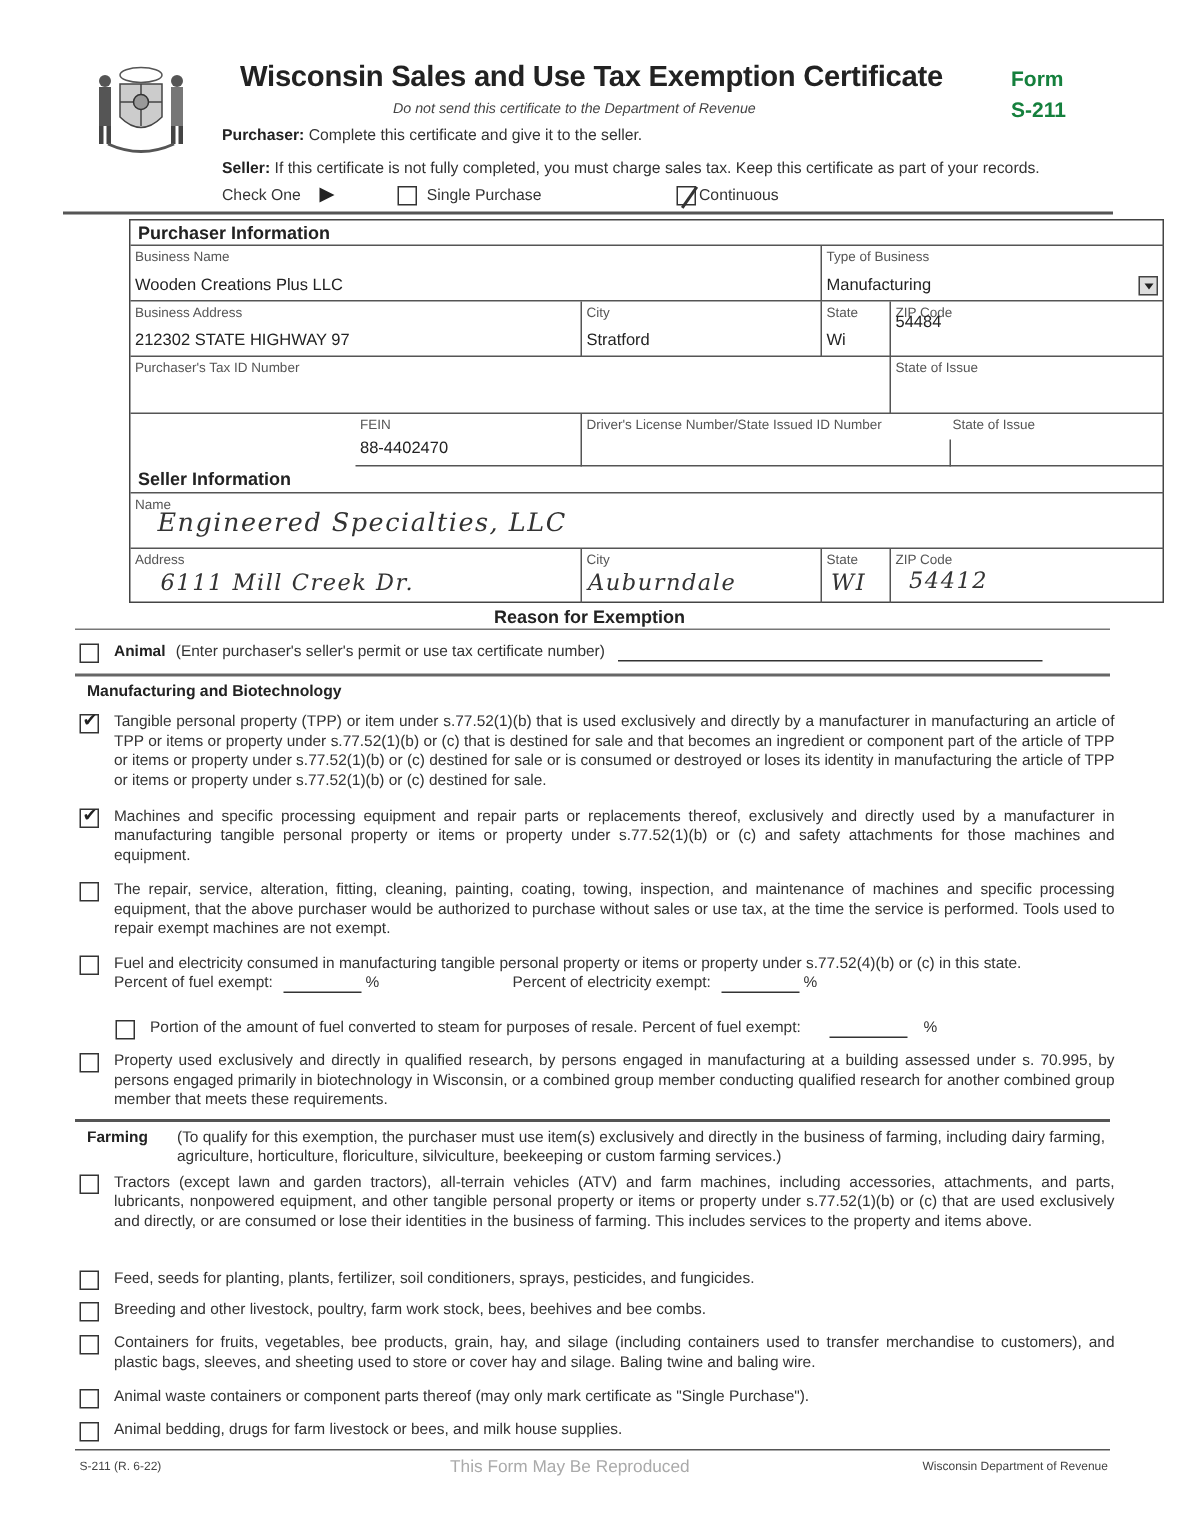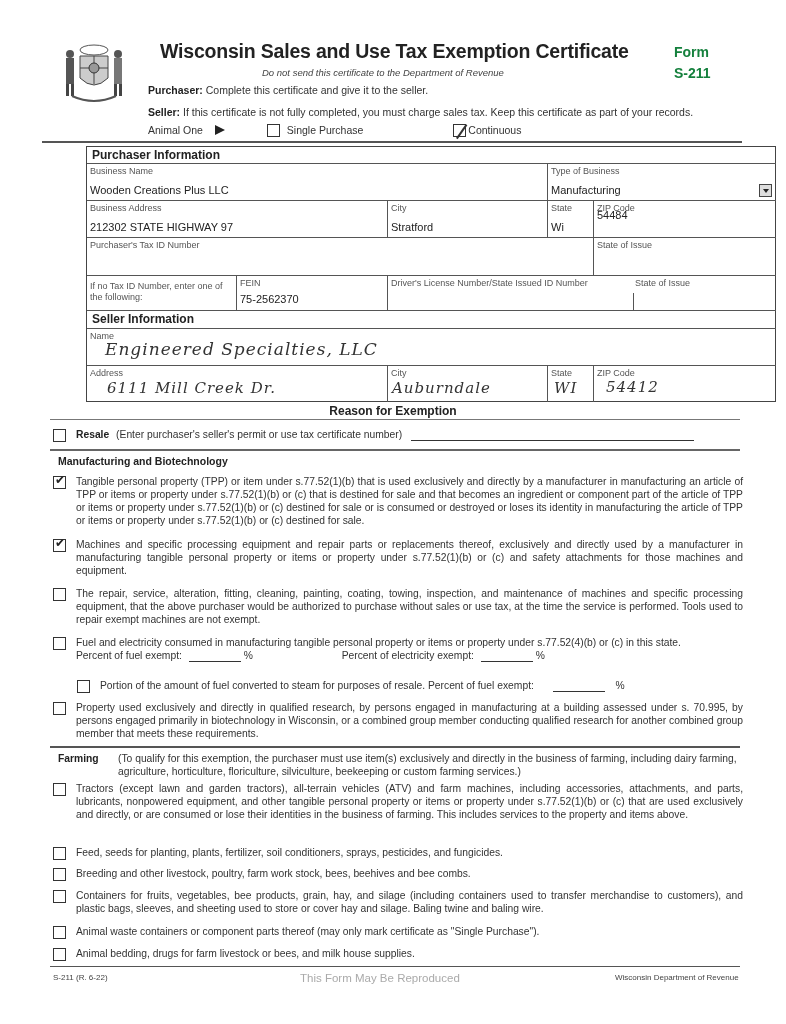--- a/index.html
+++ b/index.html
@@ -76,21 +76,21 @@
 <div class="abs purchaser-note note">
   <b>Purchaser:</b>
   <span>Complete this certificate and give it to the seller.</span>
 </div>
 <div class="abs seller-note note">
   <b>Seller:</b>
   <span>If this certificate is not fully completed, you must charge sales tax. Keep this certificate as part of your records.</span>
 </div>
 
 <div class="abs check-one-row">
-  <span>Animal One</span>
+  <span>Check One</span>
   <span class="arrow"></span>
   <span class="cb" style="margin-left:42px;"></span>
   <span style="margin-left:7px;">Single Purchase</span>
   <span class="cb slash" style="margin-left:90px;"></span>
   <span style="margin-left:2px;">Continuous</span>
 </div>
 
 <div class="abs hr" style="left:42px; top:141px; width:700px;"></div>
 
 <div class="abs box" style="left:50px; top:146px; width:690px; height:256px;">
@@ -128,26 +128,23 @@
 
   <div class="cell" style="left:0; top:91px; width:507px; height:38px;">
     <span class="lbl">Purchaser's Tax ID Number</span>
     <span class="val" style="top:20px;"></span>
   </div>
   <div class="cell" style="left:507px; top:91px; width:182px; height:38px; border-right:none;">
     <span class="lbl">State of Issue</span>
     <span class="val" style="top:20px;"></span>
   </div>
 
-  <div class="cell" style="left:0; top:129px; width:150px; height:35px;">
-    <span class="lbl" style="top:5px; width:140px; line-height:11px;">If no Tax ID Number, enter one of the following:</span>
-  </div>
   <div class="cell" style="left:150px; top:129px; width:151px; height:35px;">
     <span class="lbl">FEIN</span>
-    <span class="val" style="top:17px;">75-2562370</span>
+    <span class="val" style="top:17px;">88-4402470</span>
   </div>
   <div class="cell" style="left:301px; top:129px; width:388px; height:35px; border-right:none;">
     <span class="lbl">Driver's License Number/State Issued ID Number</span>
     <span class="val" style="top:17px;"></span>
     <span class="lbl" style="left:247px;">State of Issue</span>
     <span class="abs" style="left:245px; top:17px; width:1px; height:18px; background:#555;"></span>
   </div>
 
   <div class="cell" style="left:0; top:164px; width:689px; height:18px; border-right:none;">
     <span class="section-head" style="top:1px;">Seller Information</span>
@@ -175,21 +172,21 @@
     <span class="val hand" style="top:12px; left:12px; font-size:15px;">54412</span>
   </div>
 </div>
 
 <div class="abs reason-title">Reason for Exemption</div>
 <div class="abs" style="left:50px; top:419px; width:690px; height:1px; background:#777;"></div>
 
 <div class="item" style="top:428px;">
   <span class="cb"></span>
   <span class="txt" style="text-align:left;">
-    <b style="font-weight:bold; color:#222;">Resale</b>
+    <b style="font-weight:bold; color:#222;">Animal</b>
     <span style="margin-left:4px;">(Enter purchaser's seller's permit or use tax certificate number)</span>
     <span class="blank" style="width:283px; margin-left:6px;"></span>
   </span>
 </div>
 
 <div class="abs" style="left:50px; top:449px; width:690px; height:2px; background:#666;"></div>
 
 <div class="sub-head" style="left:58px; top:455px;">Manufacturing and Biotechnology</div>
 
 <div class="item" style="top:475px;">

